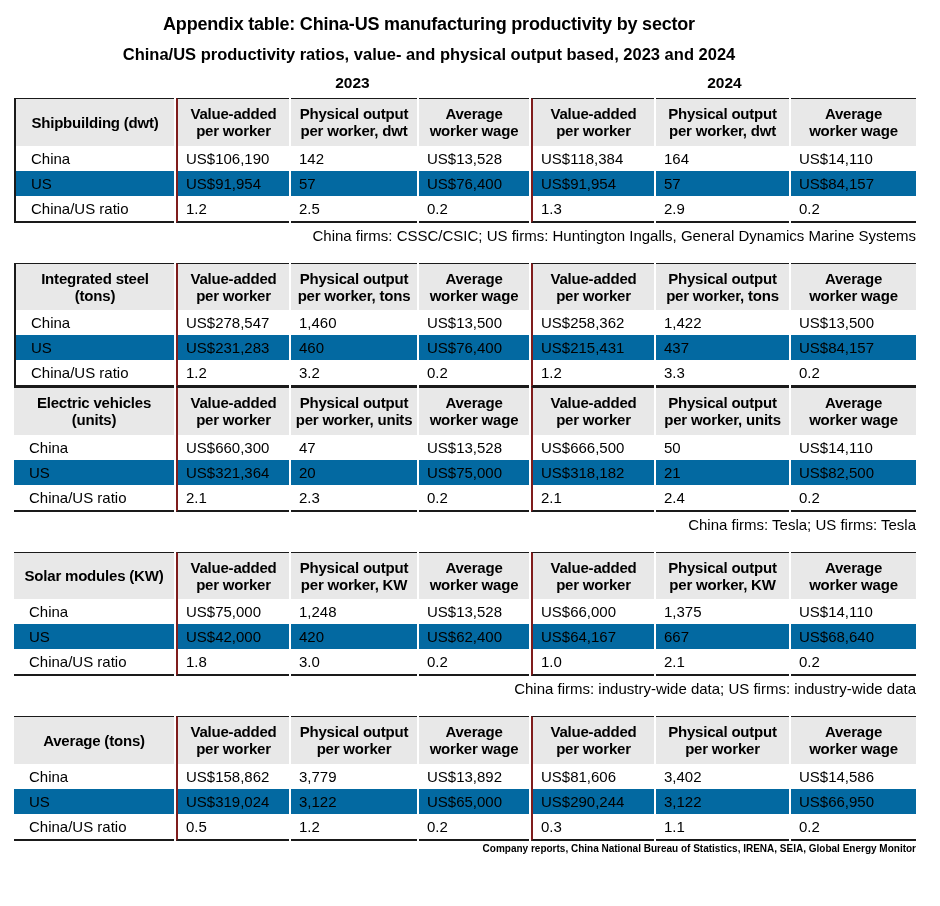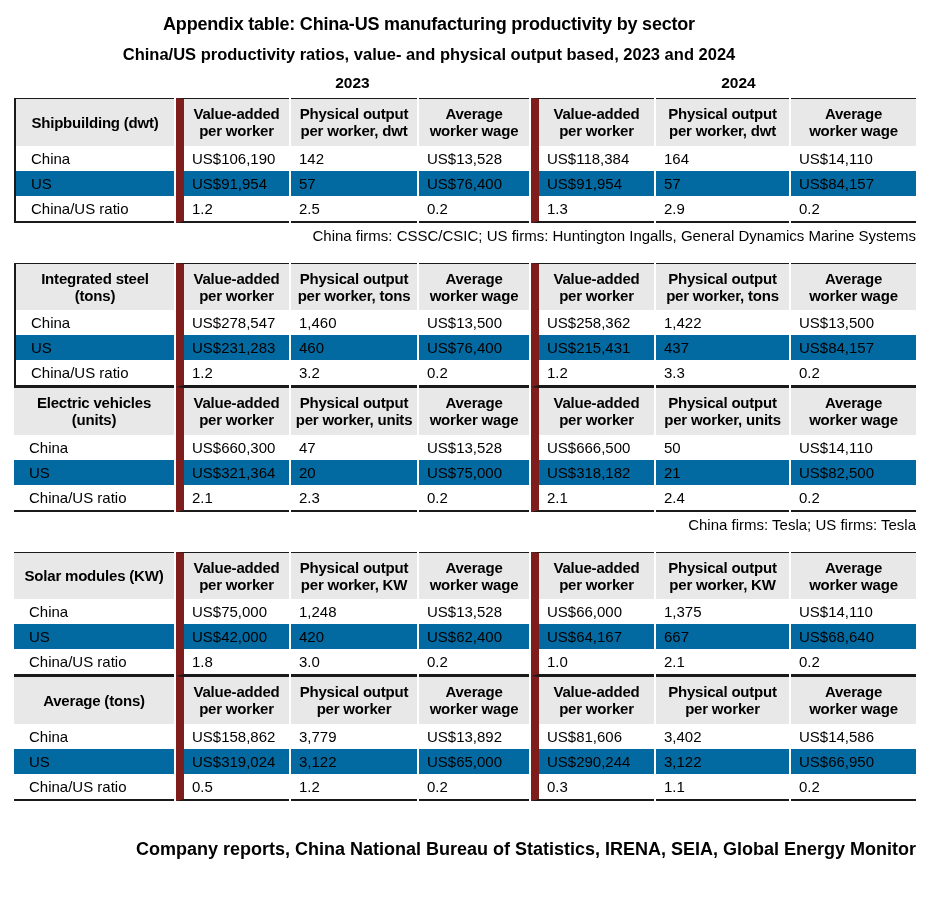--- a/index.html
+++ b/index.html
@@ -24,21 +24,21 @@
     margin: 0 0 10px 0;
     font-weight: bold;
   }
 
   .year-row { position: relative; height: 24px; width: 906px; }
   .yr {
     position: absolute; top: 0;
     font-size: 15.5px; font-weight: bold; text-align: center;
   }
   .yr.y2023 { left: 164px; width: 353px; }
-  .yr.y2024 { left: 533px; width: 387px; }
+  .yr.y2024 { left: 519px; width: 387px; }
 
   table.sec {
     border-collapse: separate;
     border-spacing: 2px 0;
     table-layout: fixed;
     width: 906px;
   }
   col.c0 { width: 160px; }
   col.c1 { width: 113px; }
   col.c2 { width: 126px; }
@@ -65,38 +65,37 @@
     vertical-align: middle;
     text-align: left;
     white-space: nowrap;
     overflow: hidden;
   }
   td.rowlbl { padding-left: 15px; }
   tr.stripe > td { background: #0369a1; }
   tr.last > td { border-bottom: 2.5px solid #1a1a1a; }
 
   
-  .gsep { border-left: 8px solid #7f1d1d; }
+  .gsep { border-left: 2px solid #7f1d1d; }
   
   #sections .sec-wrap:nth-child(1) tr > *:first-child,
   #sections .sec-wrap:nth-child(2) tr > *:first-child { border-left: 2px solid #1a1a1a; }
 
   .footnote {
     width: 906px;
     text-align: right;
     font-size: 15px;
     padding: 4px 2px 19px 0;
   }
   .source {
     width: 906px;
     text-align: right;
-    font-size: 18px;
+    font-size: 10px;
     font-weight: bold;
     padding: 2px 2px 8px 0;
-    margin-top: 36px;
   }
 </style>
 </head>
 <body>
 
 <div class="page">
   <div class="title">Appendix table: China-US manufacturing productivity by sector</div>
   <div class="subtitle">China/US productivity ratios, value- and physical output based, 2023 and 2024</div>
 
   <div class="year-row">
@@ -332,20 +331,21 @@
           <td class="rowlbl">China/US ratio</td>
           <td class="gsep">1.8</td>
           <td>3.0</td>
           <td>0.2</td>
           <td class="gsep">1.0</td>
           <td>2.1</td>
           <td>0.2</td>
         </tr>
       </tbody>
     </table>
+    <div class="footnote">China firms: industry-wide data; US firms: industry-wide data</div>
   </div>
 
   <div class="sec-wrap">
     <table class="sec">
       <colgroup>
         <col class="c0">
             <col class="c1">
             <col class="c2">
             <col class="c3">
             <col class="c4">

